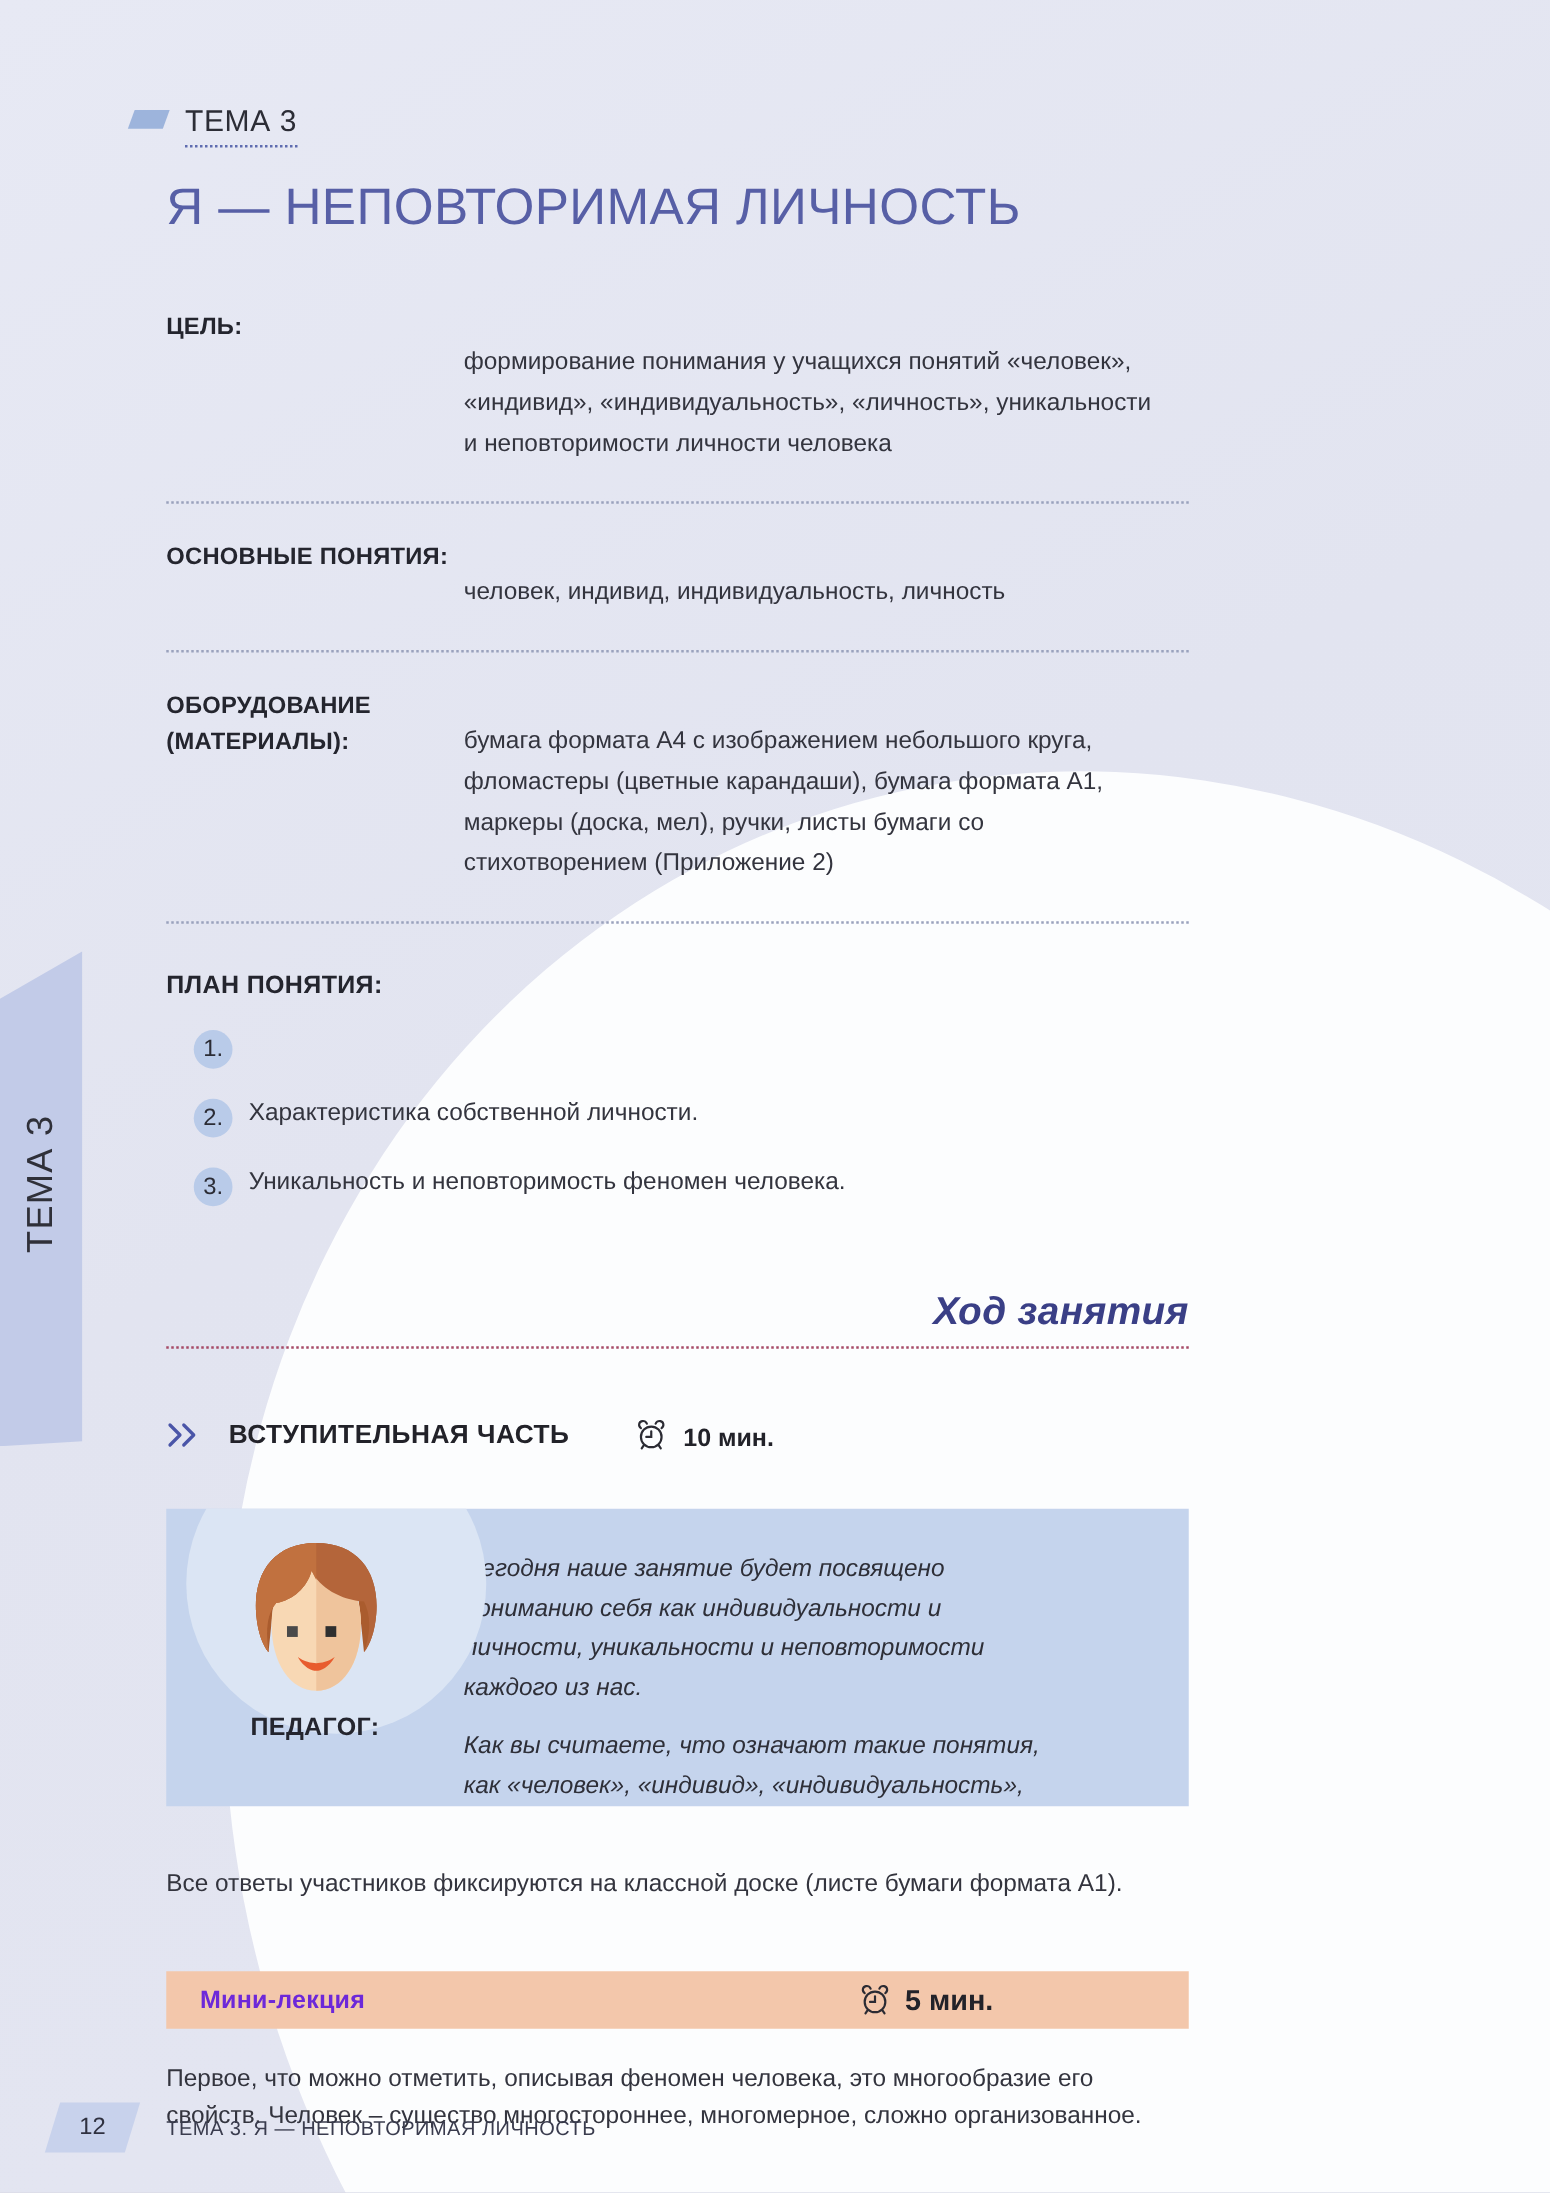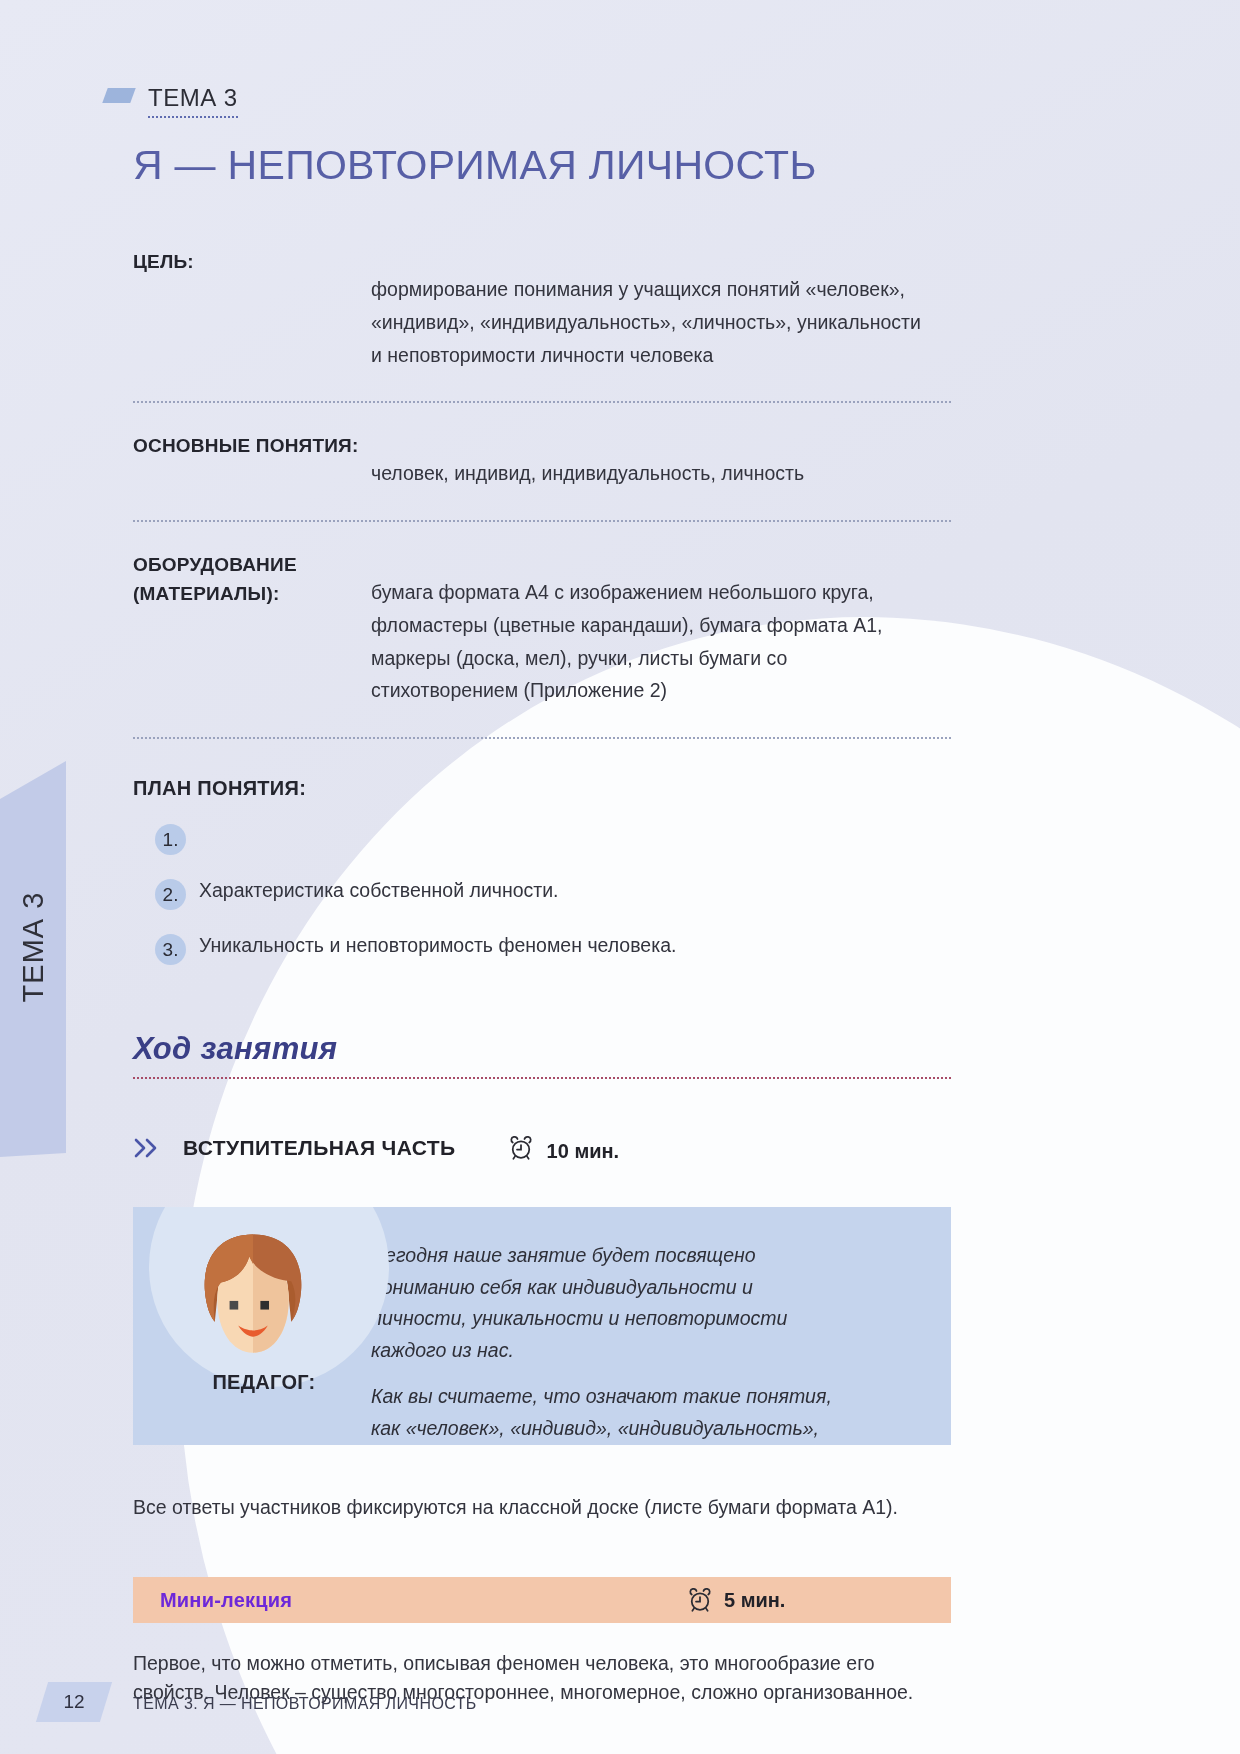--- a/index.html
+++ b/index.html
@@ -53,45 +53,45 @@
   
   .plan-heading{margin-top:38px;font-weight:700;font-size:20px;color:#24252e;letter-spacing:.3px;}
   .plan-item{display:flex;align-items:baseline;gap:13px;margin-top:24px;font-size:19.5px;padding-left:22px;}
   .plan-num{
     flex:none;background:var(--num_circle,#b9cbe9);border-radius:50%;
     width:31px;height:31px;line-height:31px;text-align:center;font-size:19px;color:#2b2c35;
     align-self:center;
   }
   
   .course-heading{
-    margin-top:66px;text-align:left;font-size:31px;font-weight:700;font-style:italic;
+    margin-top:66px;text-align:right;font-size:31px;font-weight:700;font-style:italic;
     color:var(--heading_blue,#3a3f86);letter-spacing:.3px;
   }
   .maroon-sep{border-top:2px dotted var(--divider_maroon,#a74b67);height:0;margin-top:10px;}
   
   .section-row{display:flex;align-items:center;margin-top:54px;}
   .chevrons{flex:none;margin-right:16px;display:flex;align-items:center;}
   .section-label{font-size:21px;font-weight:700;color:#222229;letter-spacing:.4px;}
   .duration{display:flex;align-items:flex-end;gap:11px;margin-left:50px;font-weight:700;font-size:20px;color:#222229;}
   .clock{flex:none;display:flex;align-items:center;}
   
   .teacher-box{margin-top:44px;height:238px;background:var(--box_blue,#c5d4ed);position:relative;overflow:hidden;display:flex;}
   .tb-left{width:238px;flex:none;position:relative;}
   .tb-circle{position:absolute;left:16px;top:-60px;width:240px;height:240px;border-radius:50%;background:#dbe5f4;}
   .tb-avatar{position:absolute;left:46px;top:20px;}
-  .tb-role{position:absolute;left:0;width:238px;top:164px;text-align:center;font-weight:700;font-size:20px;color:#24252e;letter-spacing:.3px;margin-left:12px;}
+  .tb-role{position:absolute;left:0;width:238px;top:164px;text-align:center;font-weight:700;font-size:20px;color:#24252e;letter-spacing:.3px;}
   .tb-text{padding-top:33px;width:470px;font-style:italic;font-size:19.5px;line-height:1.62;color:#2e2f38;}
   .tb-text p{margin:0;}
   .tb-text p + p{margin-top:15px;}
   
   .note-par{margin-top:48px;font-size:19.5px;line-height:1.5;}
   
   .mini-bar{margin-top:55px;height:46px;background:var(--bar_peach,#f3c7ab);position:relative;display:flex;align-items:center;padding:0 0 0 27px;box-sizing:border-box;}
   .mini-label{font-weight:700;font-size:20px;color:#6d28d9;letter-spacing:.2px;}
-  .mini-duration{position:absolute;left:552px;display:flex;align-items:center;gap:9px;font-weight:700;font-size:20px;color:#222229;}
+  .mini-duration{position:absolute;left:552px;display:flex;align-items:center;gap:9px;font-weight:700;font-size:23px;color:#222229;}
   .lecture-par{margin-top:26px;font-size:19.5px;line-height:1.48;max-width:830px;}
   
   .page-num-badge{position:absolute;left:42px;top:1682px;width:64px;height:40px;background:var(--badge_blue,#c8d2ec);transform:skewX(-17deg);}
   .page-num{position:absolute;inset:0;transform:skewX(17deg);display:flex;align-items:center;justify-content:center;font-size:19px;color:#2f3140;}
   .footer-text{position:absolute;left:133px;top:1695px;font-size:16px;color:#3a3c4e;letter-spacing:.4px;}
   svg{display:block;}
 </style>
 </head>
 <body>
 

